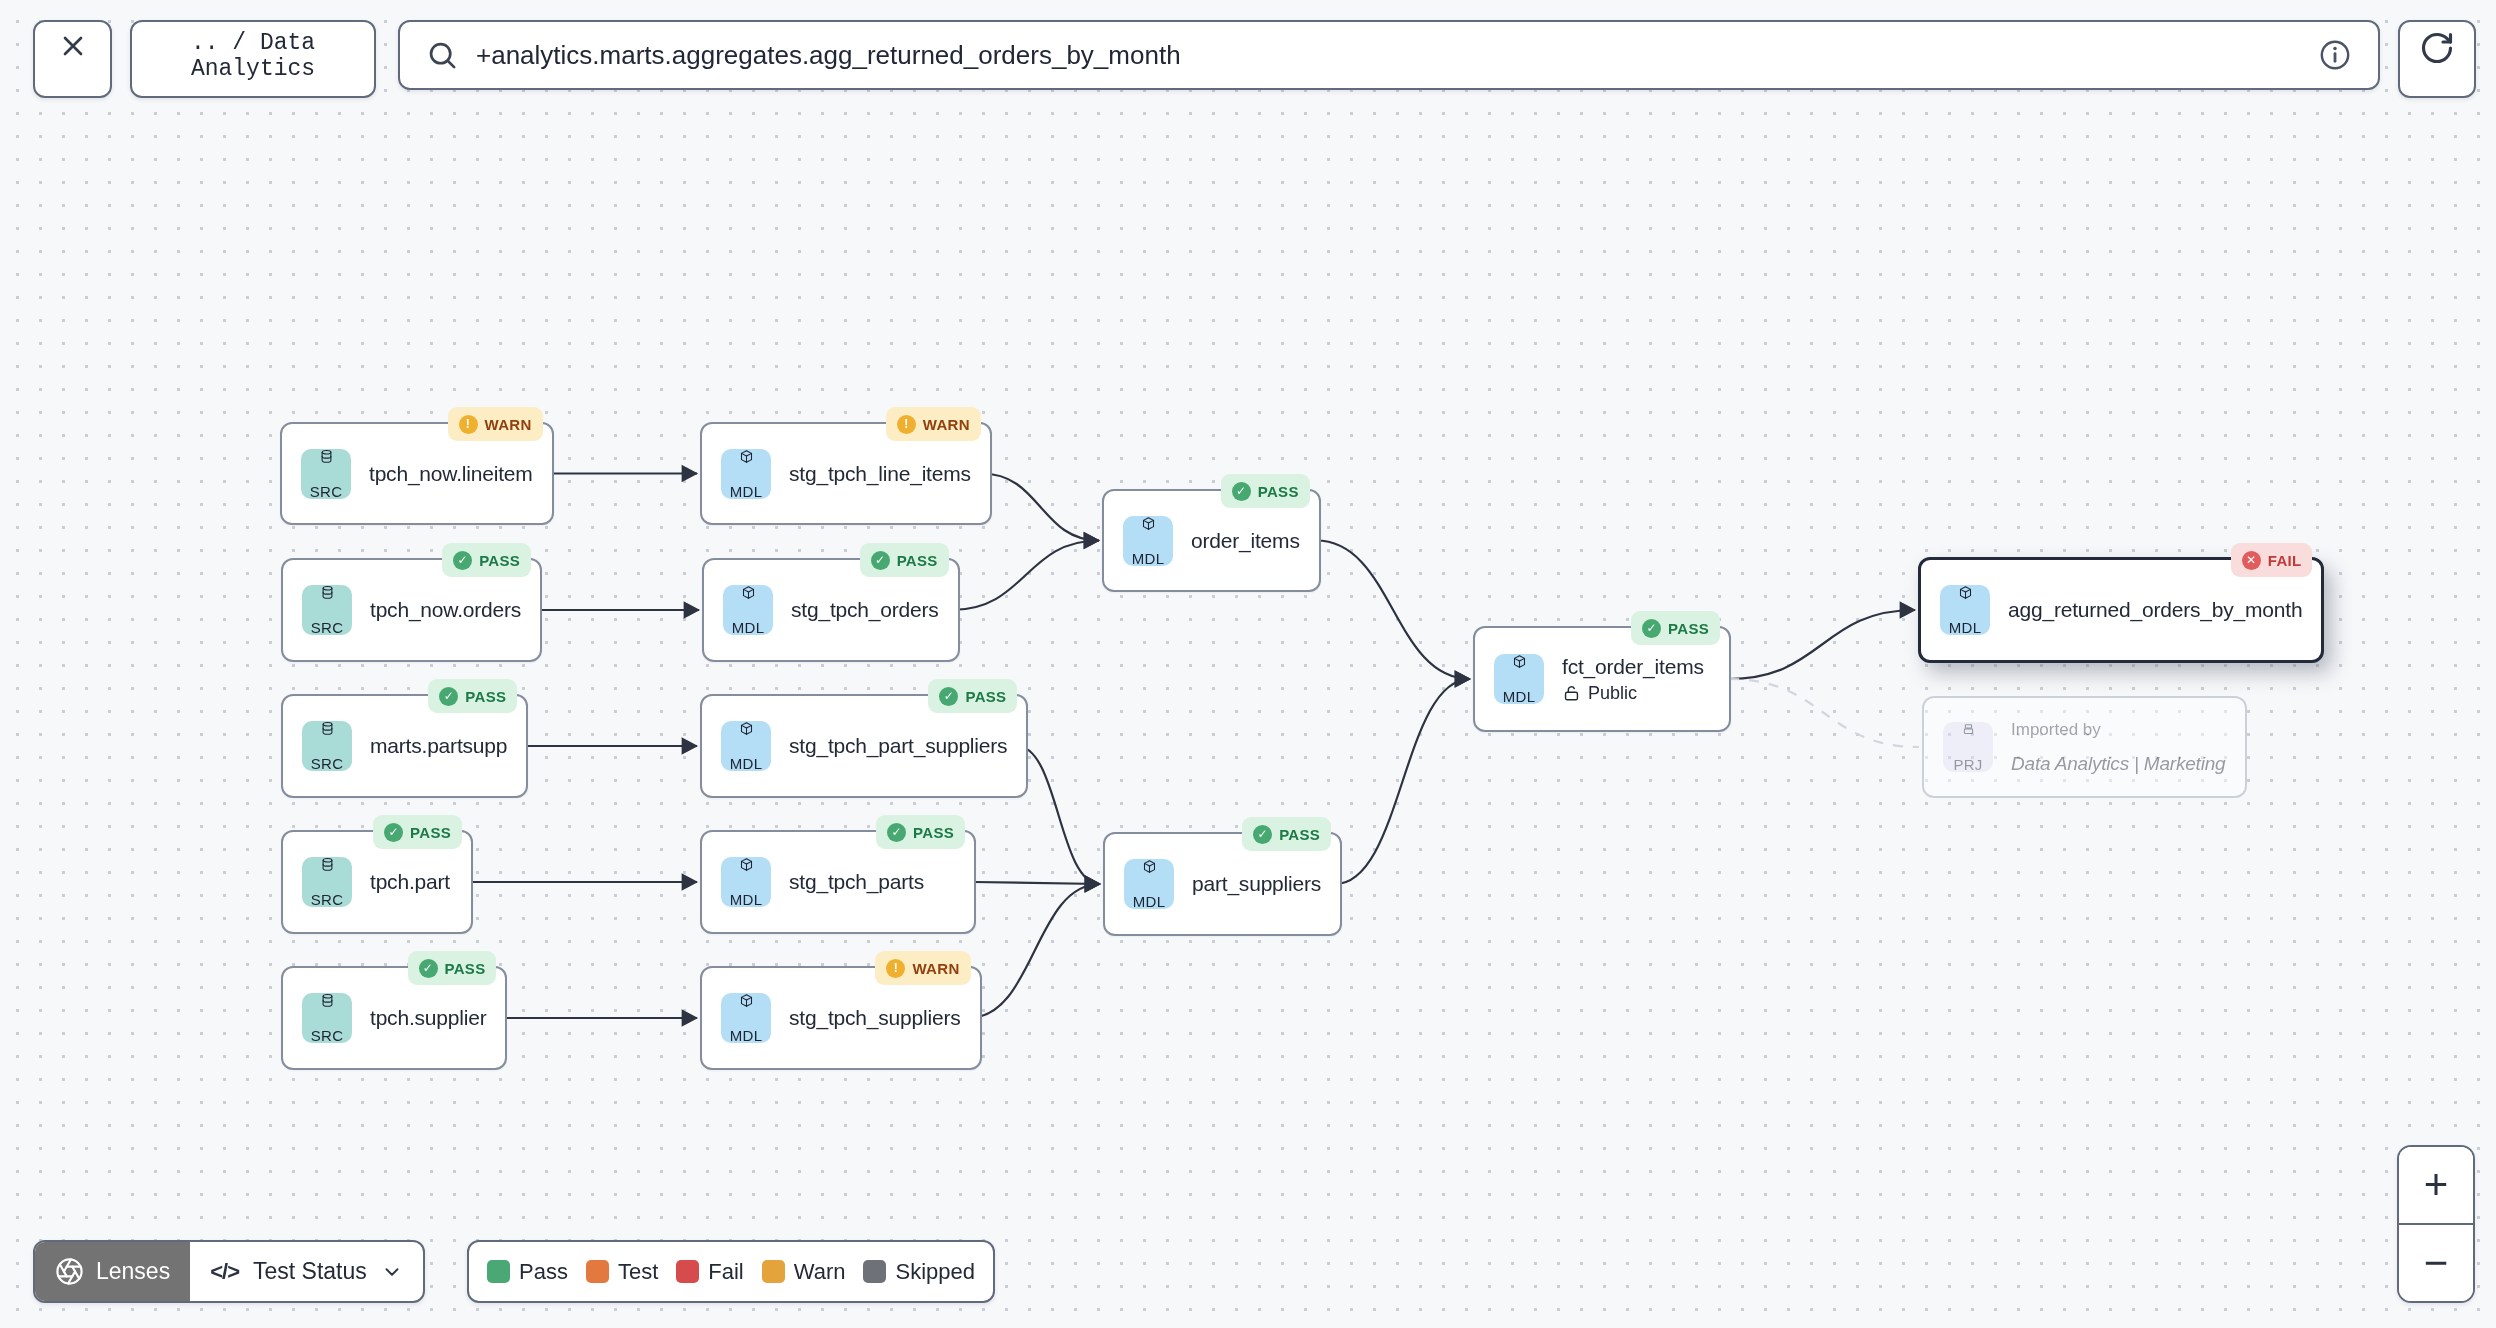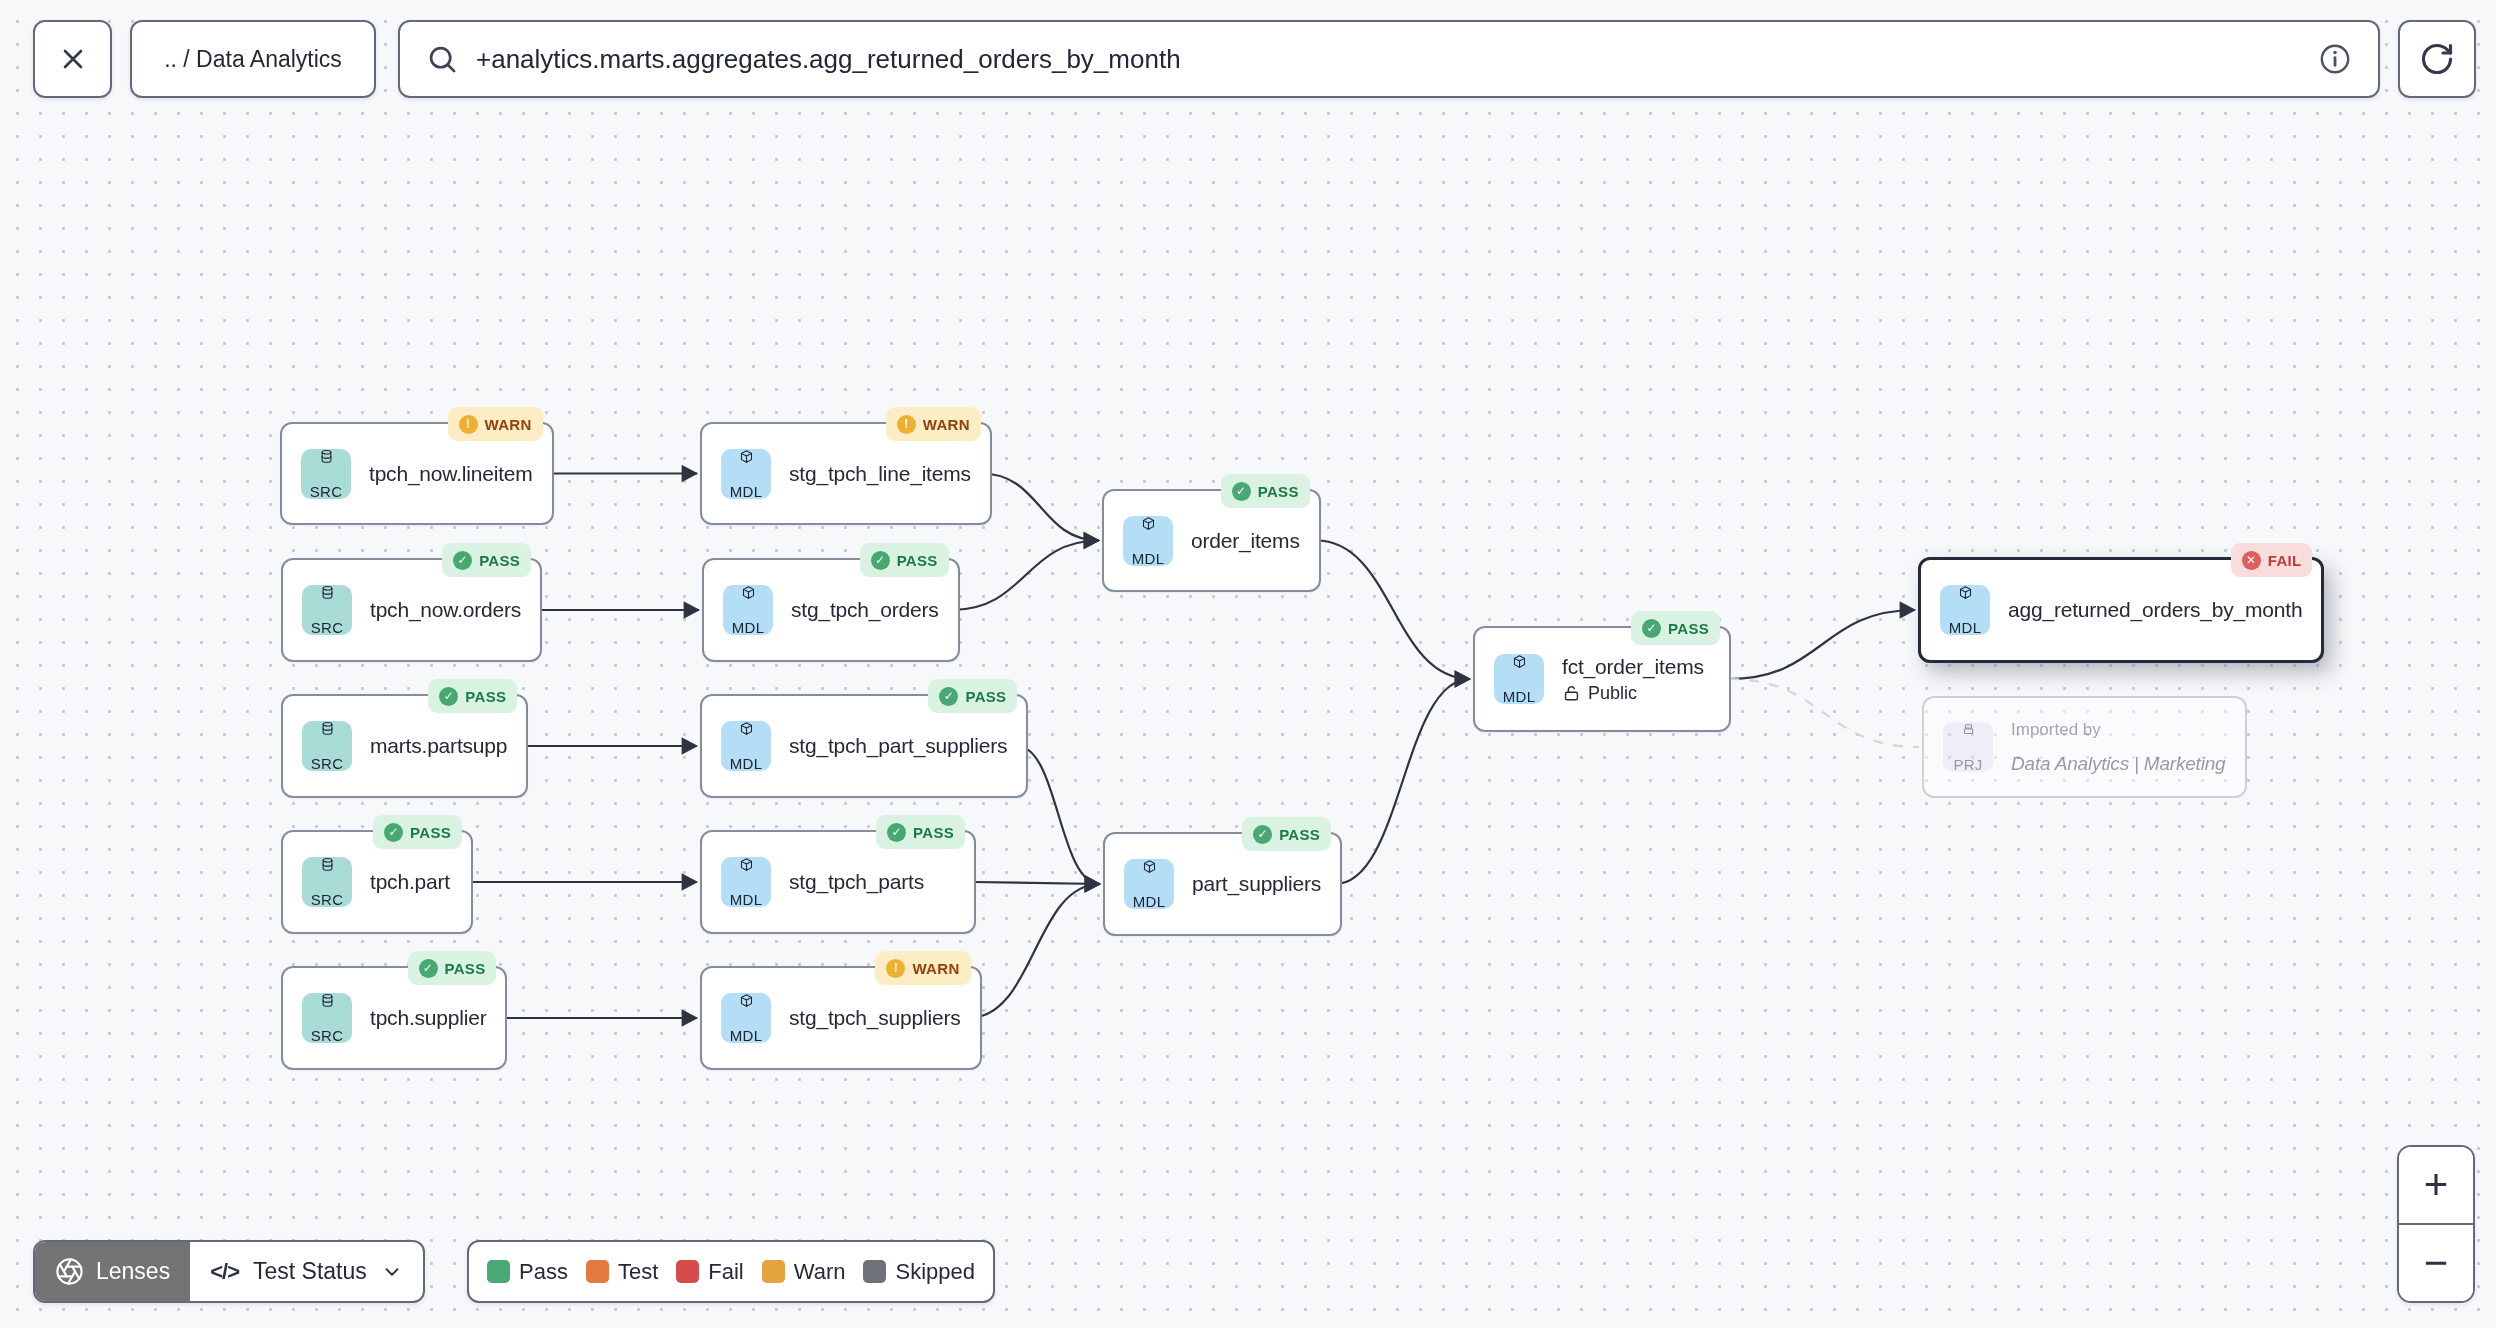--- a/index.html
+++ b/index.html
@@ -9,28 +9,28 @@
     background-color:#f7f8fa;
     background-image:radial-gradient(circle,#c9cdd6 1.4px,transparent 1.6px);
     background-size:23px 23px;background-position:6px 10px;
     font-family:"Liberation Sans","DejaVu Sans",sans-serif;color:#232936;
   }
   .ic{fill:none;stroke:currentColor;stroke-width:2;stroke-linecap:round;stroke-linejoin:round;}
 
   
   .tb-btn{
     position:absolute;background:#fff;border:2px solid #616a7b;border-radius:12px;
-    box-shadow:0 2px 4px rgba(45,50,65,.10);display:flex;align-items:center;justify-content:center;
-    color:#323a4b;cursor:pointer;padding:0;box-sizing:border-box;font-family:Liberation Sans, sans-serif;
+    box-shadow:0 2px 4px rgba(45,50,65,.10);display:flex;justify-content:center;
+    color:#323a4b;cursor:pointer;padding:8px;box-sizing:border-box;font-family:Liberation Mono, monospace;
   }
   #close-btn{left:33px;top:20px;width:79px;height:78px;}
   #close-btn svg{width:32px;height:32px;stroke-width:2;}
   #breadcrumb-btn{left:130px;top:20px;width:246px;height:78px;font-size:23px;color:#232936;}
   #search-bar{
-    position:absolute;left:398px;top:20px;width:1982px;height:78px;background:#fff;
+    position:absolute;left:398px;top:20px;width:1982px;height:70px;background:#fff;
     border:2px solid #616a7b;border-radius:12px;box-shadow:0 2px 4px rgba(45,50,65,.10);
     display:flex;align-items:center;gap:18px;padding:0 26px;box-sizing:border-box;
   }
   #search-bar .mag{width:32px;height:32px;color:#3c4454;flex:0 0 auto;}
   #search-input{
     flex:1;border:none;outline:none;background:transparent;font-family:inherit;
     font-size:26px;color:#212736;padding:0;
   }
   #search-bar .info{width:34px;height:34px;color:#4a5364;flex:0 0 auto;cursor:pointer;}
   #refresh-btn{left:2398px;top:20px;width:78px;height:78px;}

